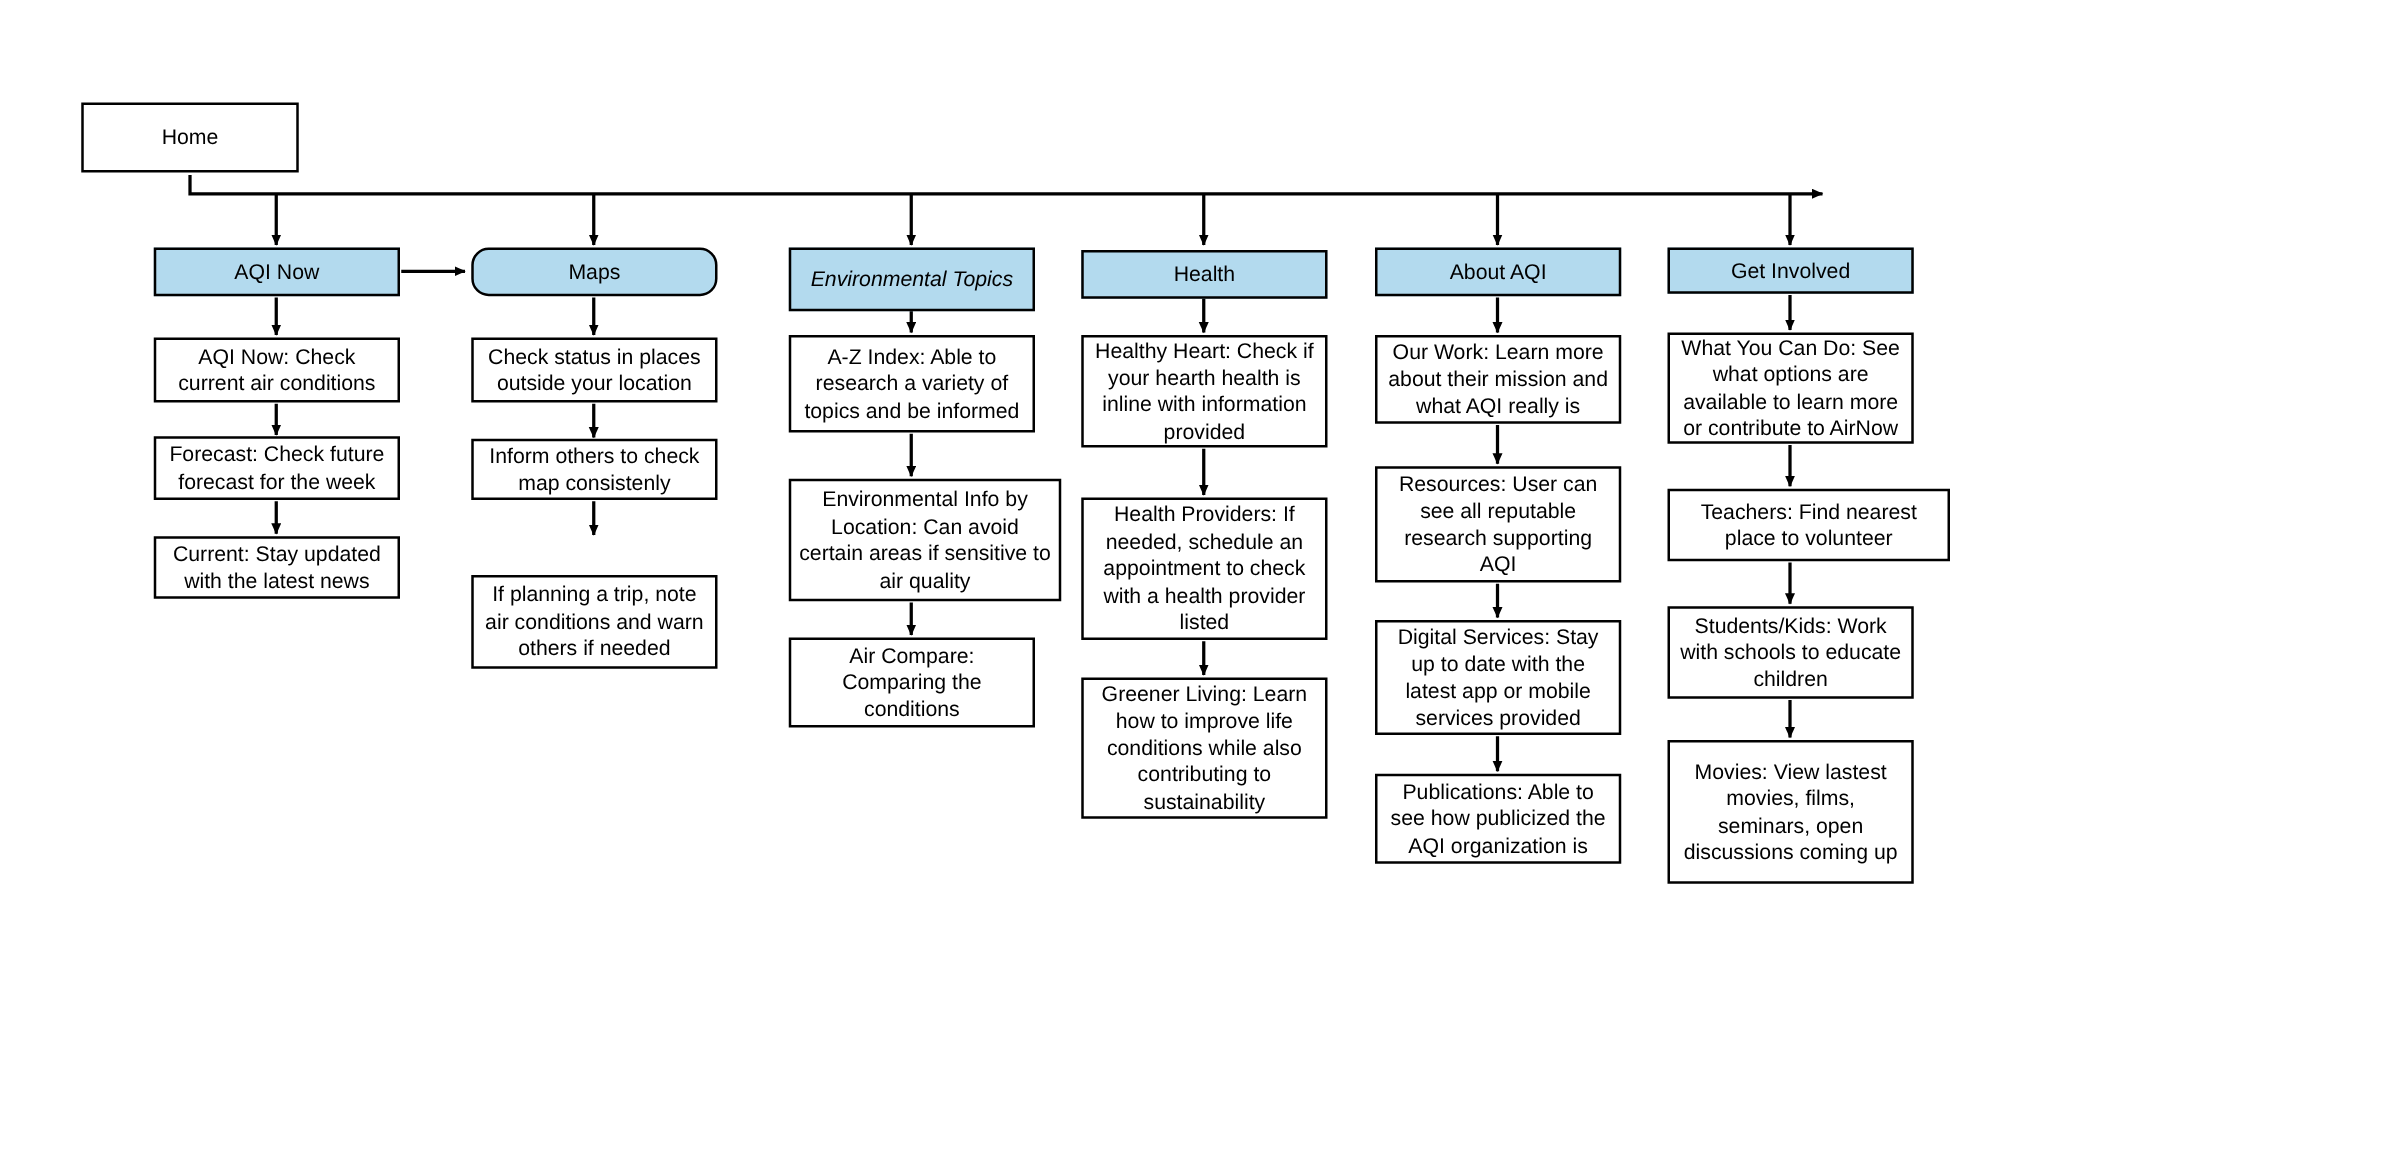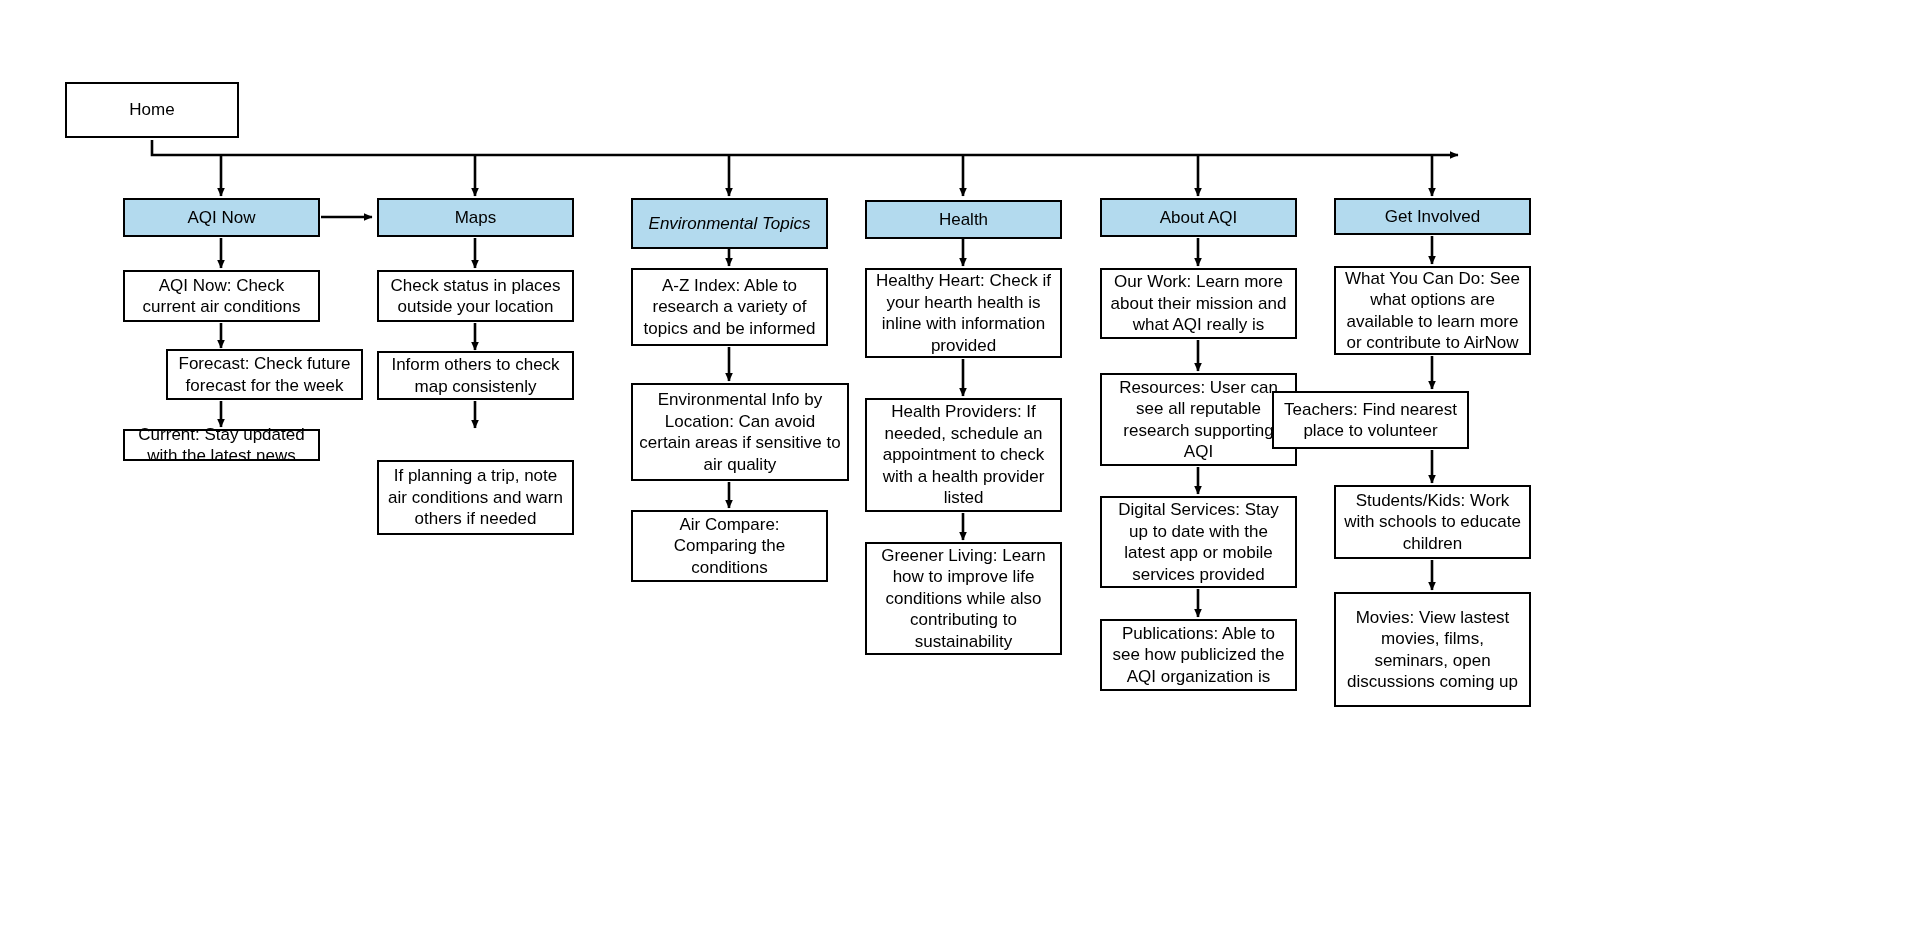--- a/index.html
+++ b/index.html
@@ -66,28 +66,28 @@
   <div class="node" style="left:65px;top:82px;width:174px;height:56px;">
     <span>Home</span>
   </div>
 
   <div class="node header" style="left:123px;top:198px;width:197px;height:39px;">
     <span>AQI Now</span>
   </div>
   <div class="node" style="left:123px;top:270px;width:197px;height:52px;">
     <span>AQI Now: Check current air conditions</span>
   </div>
-  <div class="node" style="left:123px;top:349px;width:197px;height:51px;margin-left:43px;">
+  <div class="node" style="left:123px;top:349px;width:197px;height:51px;">
     <span>Forecast: Check future forecast for the week</span>
   </div>
-  <div class="node" style="left:123px;top:429px;width:197px;height:32px;">
+  <div class="node" style="left:123px;top:429px;width:197px;height:50px;">
     <span>Current: Stay updated with the latest news</span>
   </div>
 
-  <div class="node header" style="left:377px;top:198px;width:197px;height:39px;">
+  <div class="node header" style="left:377px;top:198px;width:197px;height:39px;border-radius:14px;">
     <span>Maps</span>
   </div>
   <div class="node" style="left:377px;top:270px;width:197px;height:52px;">
     <span>Check status in places outside your location</span>
   </div>
   <div class="node" style="left:377px;top:351px;width:197px;height:49px;">
     <span>Inform others to check map consistenly</span>
   </div>
   <div class="node" style="left:377px;top:430px;width:197px;height:75px;margin-top:30px;">
     <span>If planning a trip, note air conditions and warn others if needed</span>
@@ -134,21 +134,21 @@
   <div class="node" style="left:1100px;top:619px;width:197px;height:72px;">
     <span>Publications: Able to see how publicized the AQI organization is</span>
   </div>
 
   <div class="node header" style="left:1334px;top:198px;width:197px;height:37px;">
     <span>Get Involved</span>
   </div>
   <div class="node" style="left:1334px;top:266px;width:197px;height:89px;">
     <span>What You Can Do: See what options are available to learn more or contribute to AirNow</span>
   </div>
-  <div class="node" style="left:1272px;top:391px;width:197px;height:58px;">
+  <div class="node" style="left:1334px;top:391px;width:226px;height:58px;">
     <span>Teachers: Find nearest place to volunteer</span>
   </div>
   <div class="node" style="left:1334px;top:485px;width:197px;height:74px;">
     <span>Students/Kids: Work with schools to educate children</span>
   </div>
   <div class="node" style="left:1334px;top:592px;width:197px;height:115px;">
     <span>Movies: View lastest movies, films, seminars, open discussions coming up</span>
   </div>
 
 </div>

